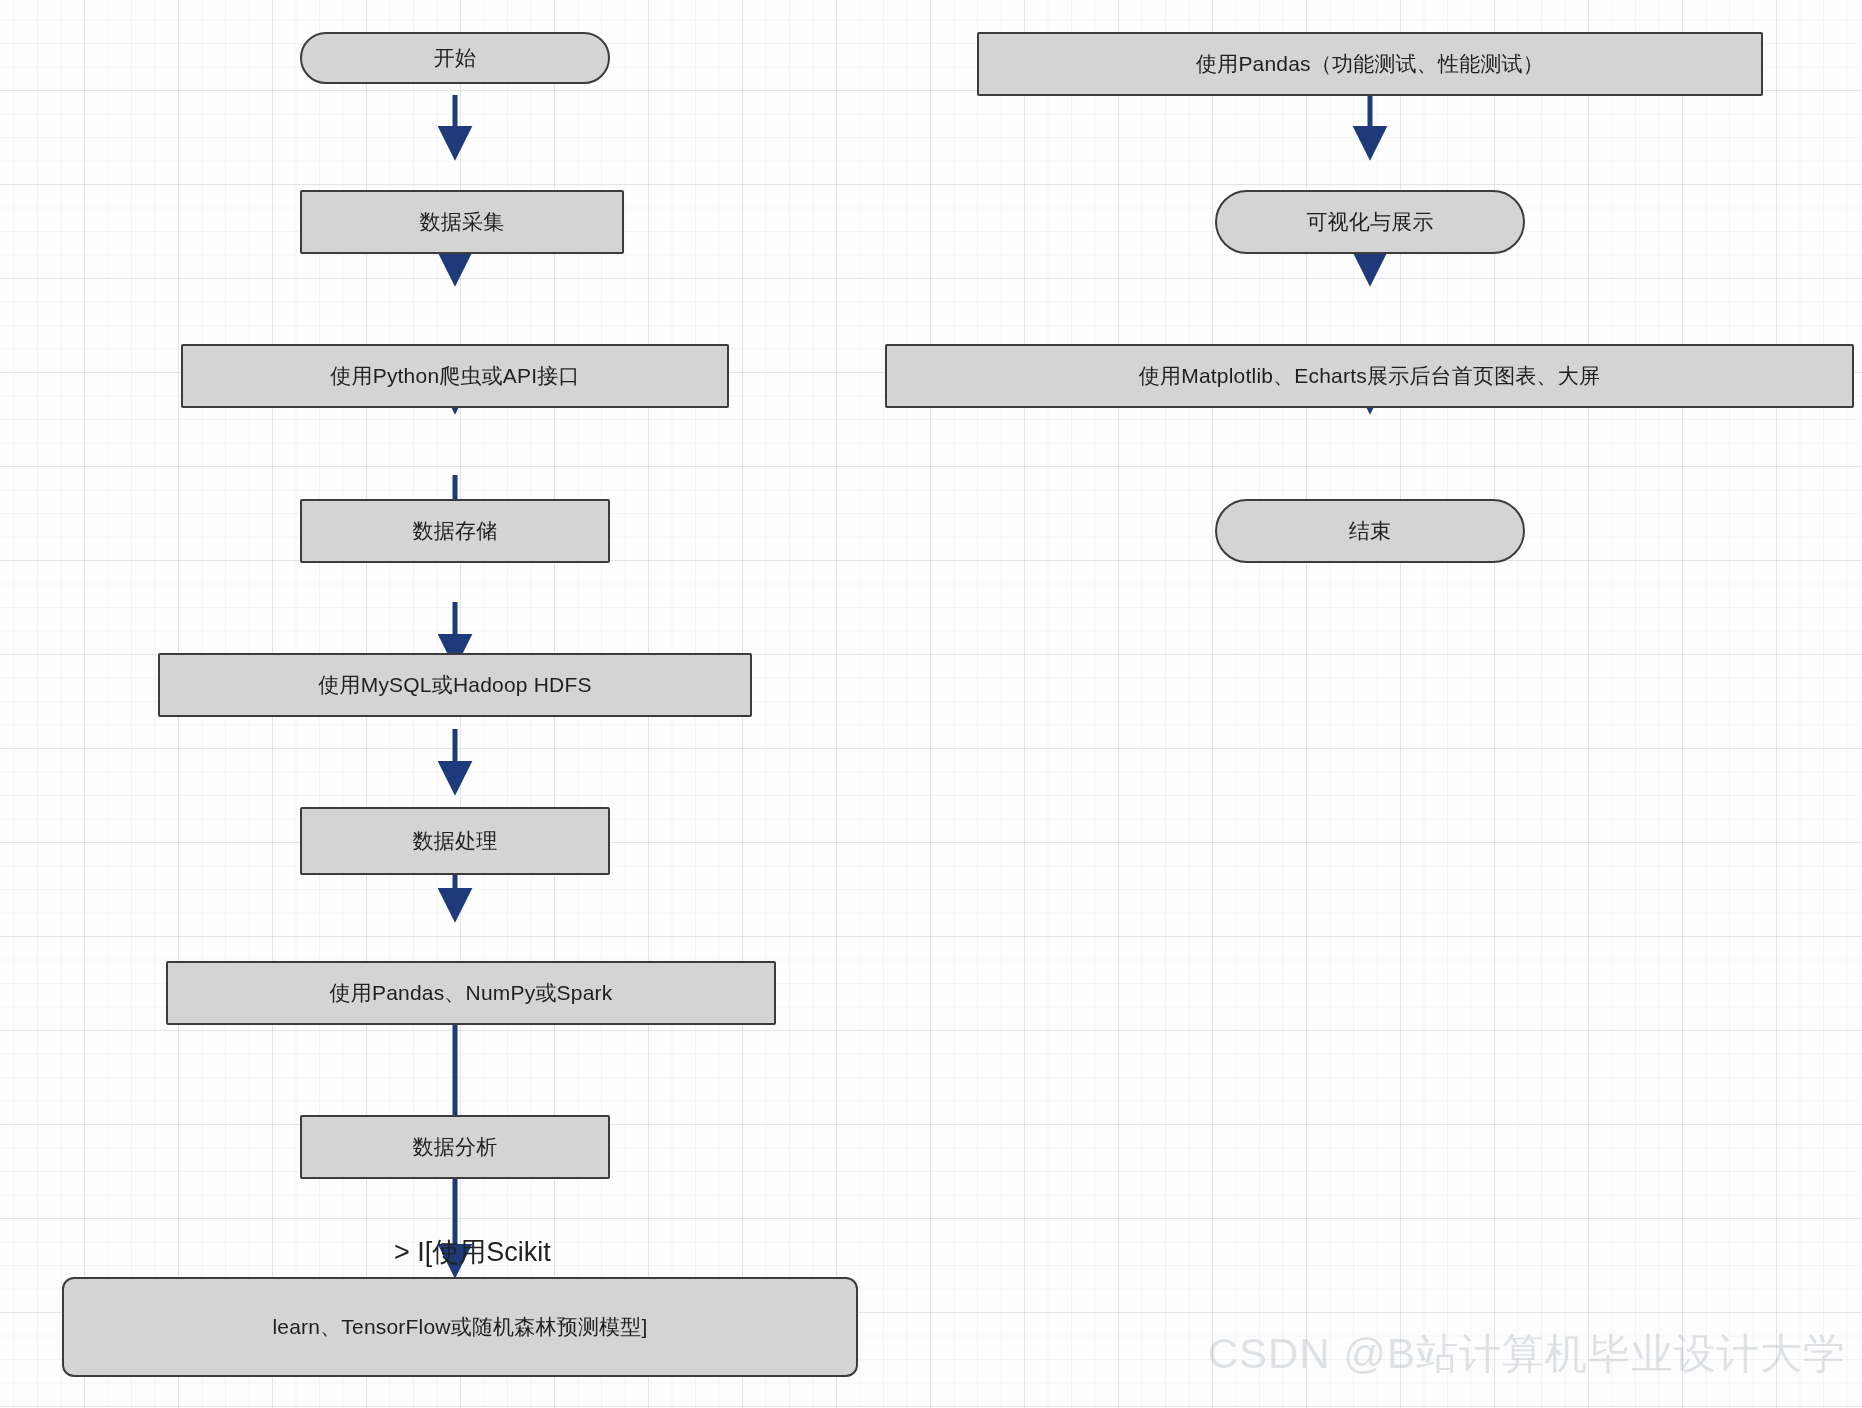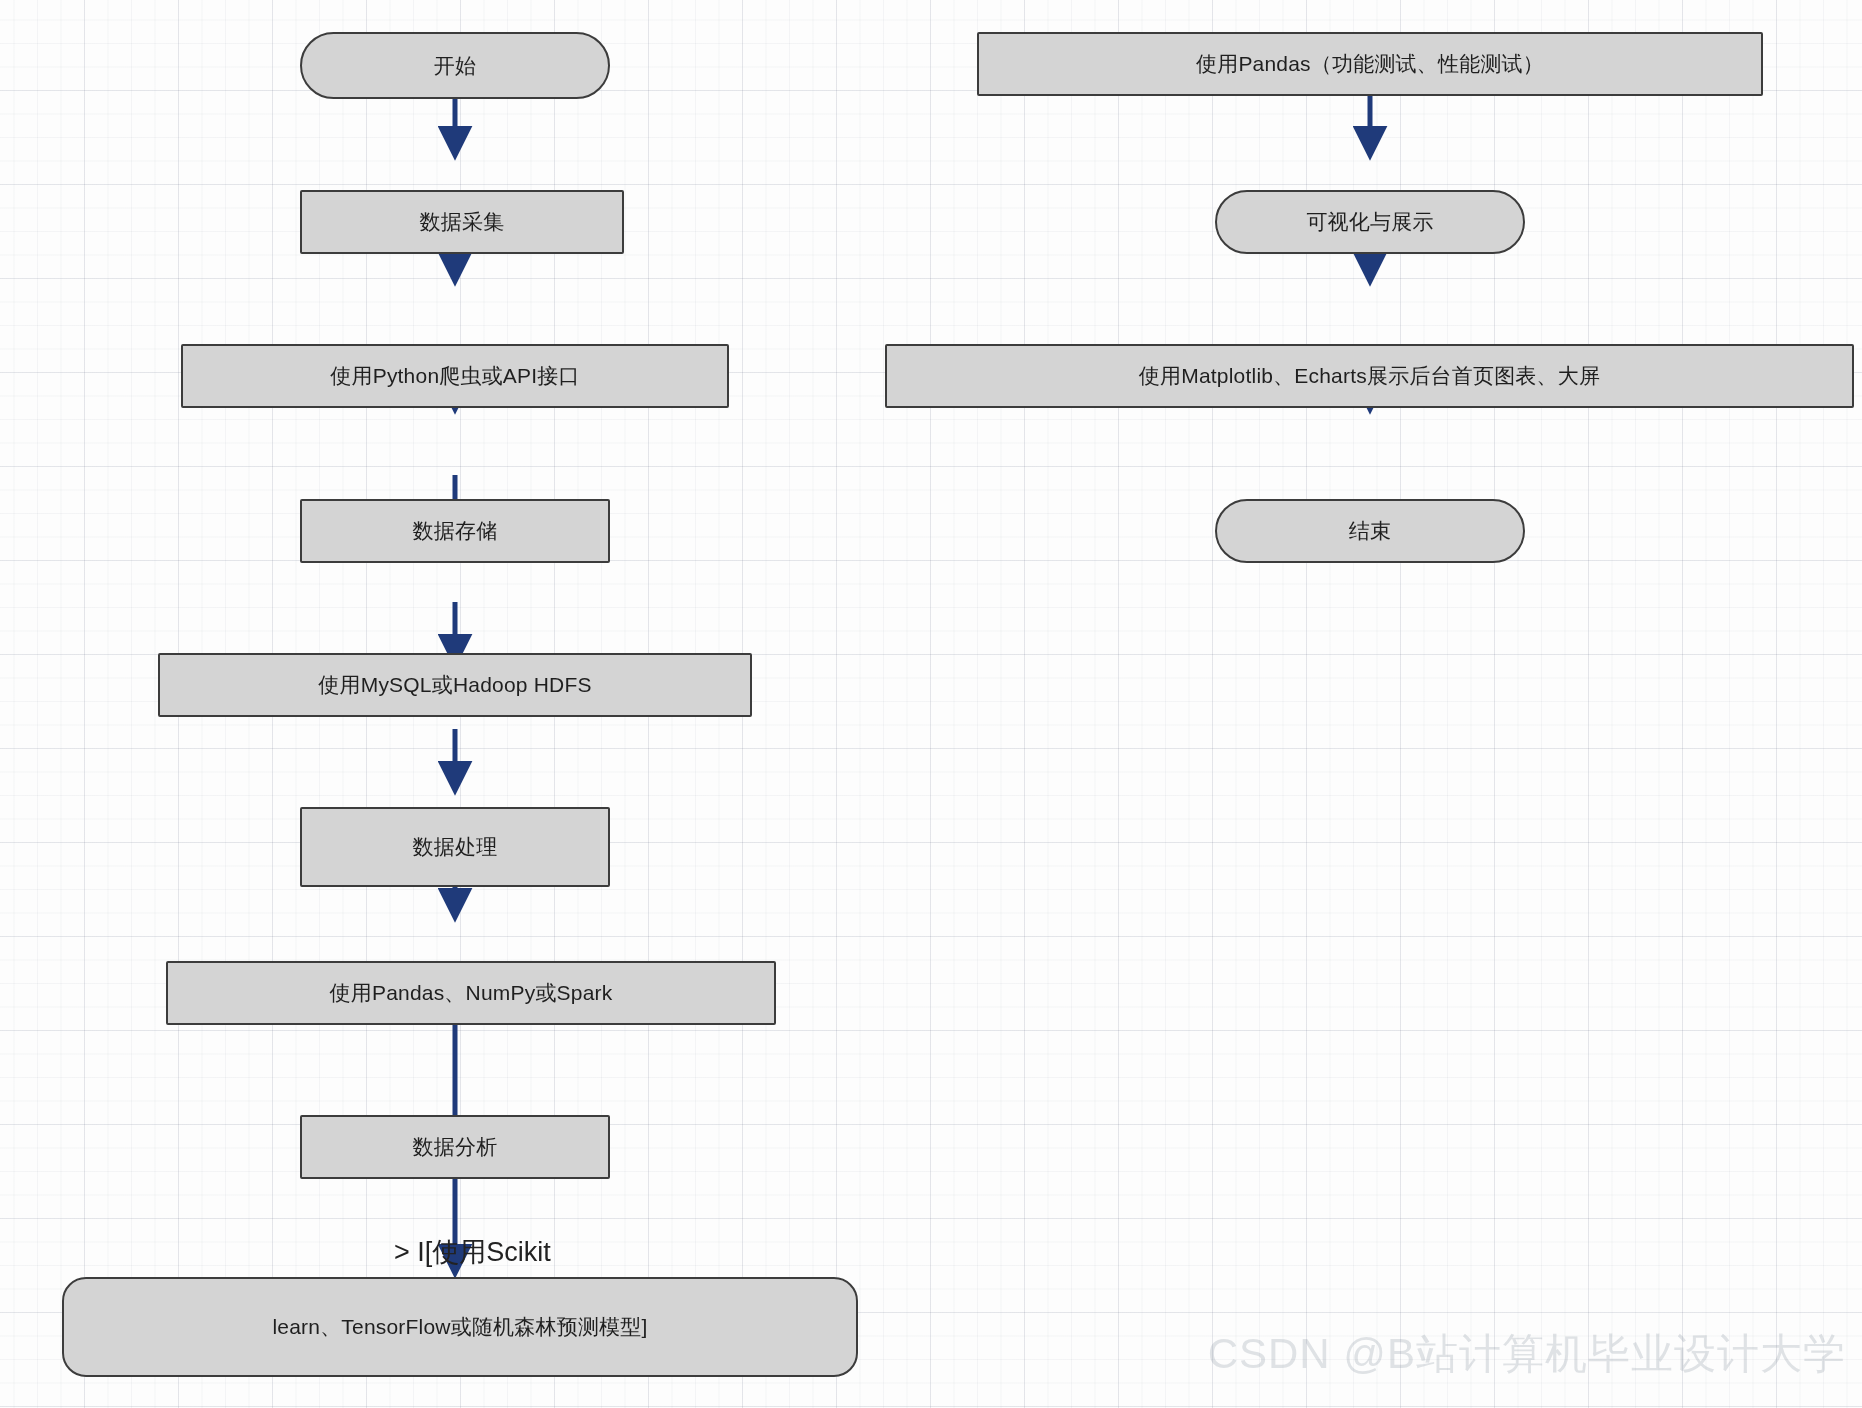--- a/index.html
+++ b/index.html
@@ -33,21 +33,21 @@
     justify-content: center;
     color: #1f1f1f;
     font-size: 21px;
     line-height: 1.2;
     letter-spacing: 0.2px;
     white-space: nowrap;
     text-align: center;
     z-index: 3;
   }
   .node.stadium { border-radius: 34px; }
-  .node.rounded { border-radius: 24px; }
+  .node.rounded { border-radius: 12px; }
   .node.rect { border-radius: 2px; }
 
   .edge-svg {
     position: absolute;
     left: 0;
     top: 0;
     width: 1862px;
     height: 1408px;
     z-index: 2;
     pointer-events: none;
@@ -93,41 +93,41 @@
       <line x1="455" y1="729" x2="455" y2="787"></line>
       <line x1="455" y1="856" x2="455" y2="914"></line>
       <line x1="455" y1="983" x2="455" y2="1270"></line>
 
       <line x1="1370" y1="95" x2="1370" y2="152"></line>
       <line x1="1370" y1="221" x2="1370" y2="278"></line>
       <line x1="1370" y1="348" x2="1370" y2="406"></line>
     </g>
   </svg>
 
-  <div class="node stadium" style="left:300px; top:32px; width:310px; height:67px;">
+  <div class="node stadium" style="left:300px; top:32px; width:310px; height:52px;">
     <span>开始</span>
   </div>
 
   <div class="node rect" style="left:300px; top:190px; width:324px; height:64px;">
     <span>数据采集</span>
   </div>
 
   <div class="node rect" style="left:300px; top:499px; width:310px; height:64px;">
     <span>数据存储</span>
   </div>
 
   <div class="node rect" style="left:181px; top:344px; width:548px; height:64px;">
     <span>使用Python爬虫或API接口</span>
   </div>
 
   <div class="node rect" style="left:158px; top:653px; width:594px; height:64px;">
     <span>使用MySQL或Hadoop HDFS</span>
   </div>
 
-  <div class="node rect" style="left:300px; top:807px; width:310px; height:80px;align-items:center;">
+  <div class="node rect" style="left:300px; top:807px; width:310px; height:68px;align-items:center;">
     <span>数据处理</span>
   </div>
 
   <div class="node rect" style="left:166px; top:961px; width:610px; height:64px;">
     <span>使用Pandas、NumPy或Spark</span>
   </div>
 
   <div class="node rect" style="left:300px; top:1115px; width:310px; height:64px;">
     <span>数据分析</span>
   </div>

